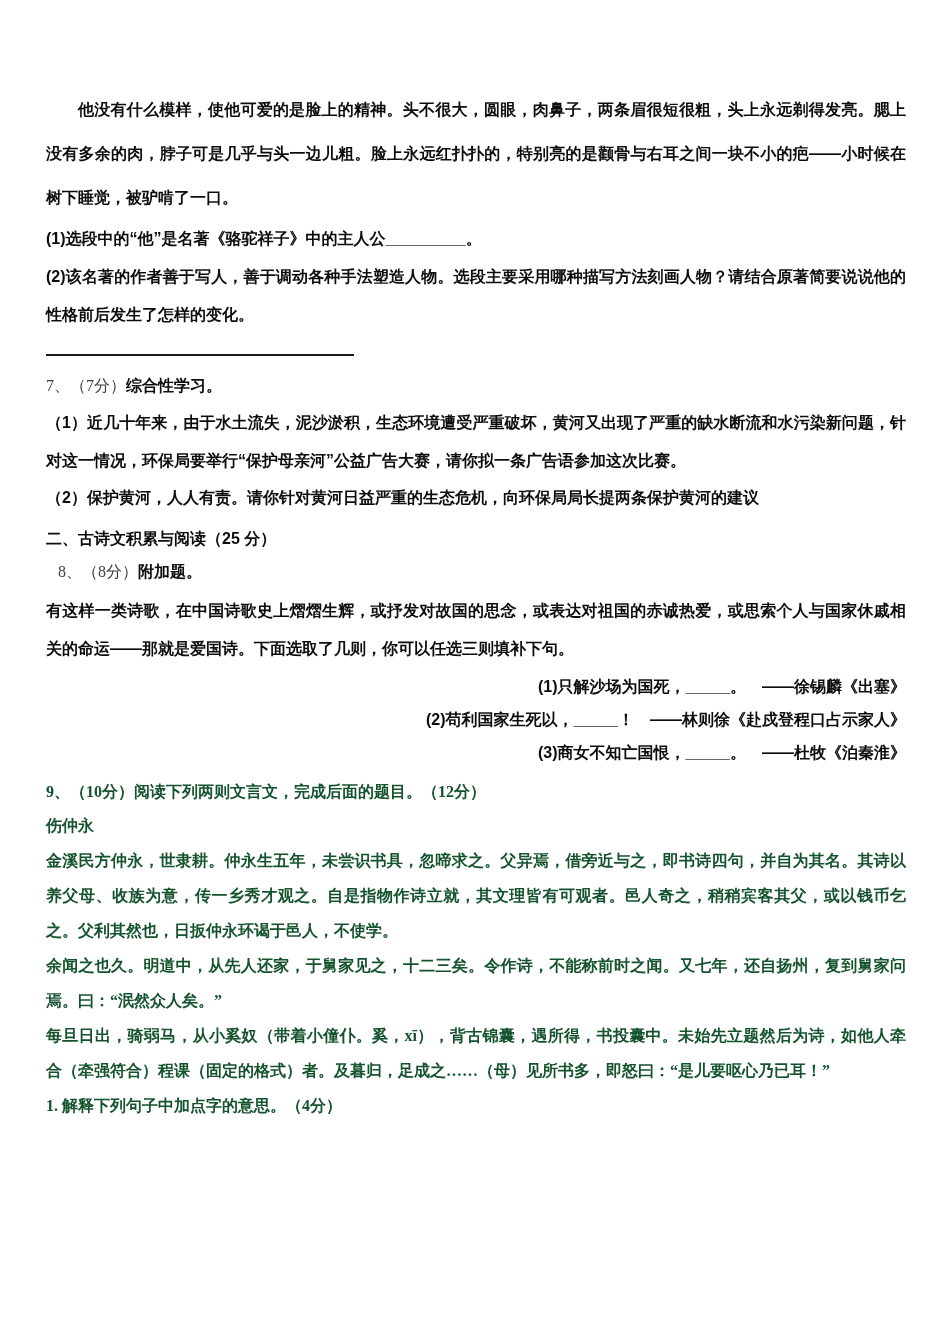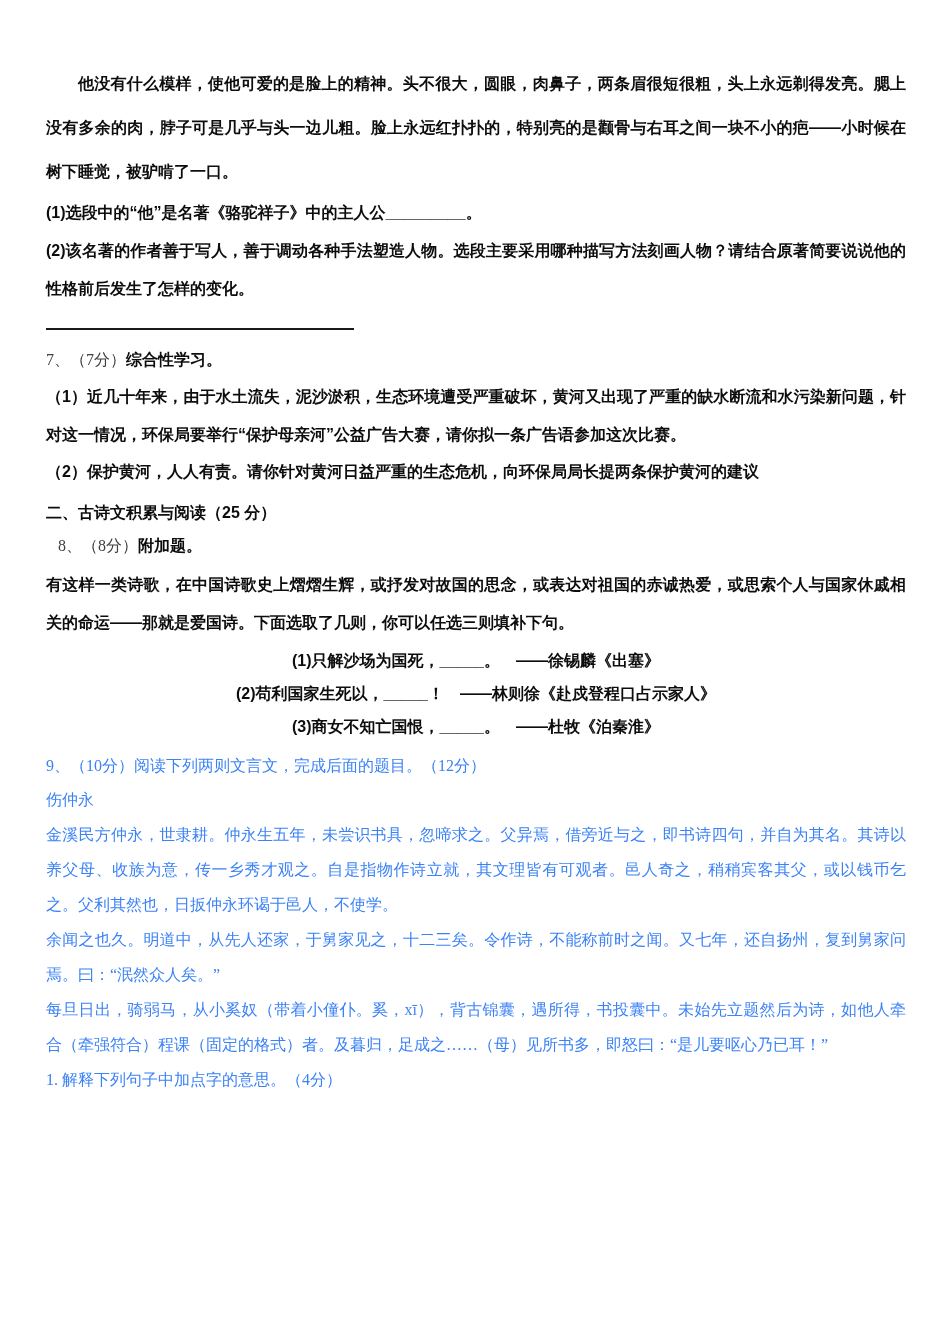--- a/index.html
+++ b/index.html
@@ -1,33 +1,33 @@
 <!DOCTYPE html>
 <html lang="zh"><head>
 <meta charset="utf-8">
 <style>
   html,body{margin:0;padding:0;background:#ffffff;}
   body{width:950px;height:1344px;overflow:hidden;color:#151515;}
-  .page{box-sizing:border-box;width:950px;height:1344px;padding:62px 44px 0 46px;}
+  .page{box-sizing:border-box;width:950px;height:1344px;padding:88px 44px 0 46px;}
   p{margin:0;text-align:justify;font-size:16px;}
   
   .hei{font-family:"Liberation Sans","DejaVu Sans",sans-serif;font-weight:600;color:#0d0d0d;}
   
-  .song{font-family:"Liberation Serif","DejaVu Serif",serif;font-weight:400;color:#3b82f6;}
+  .song{font-family:"Liberation Serif","DejaVu Serif",serif;font-weight:700;color:#14532d;}
   .excerpt{line-height:44px;text-indent:2em;}
   .lh38{line-height:38px;}
   .lh36{line-height:36px;}
   .lh35{line-height:35px;}
   .lh34{line-height:34px;}
   .heading-line{line-height:36px;margin-top:4px;}
   .heading-line .num{font-family:"Liberation Serif","DejaVu Serif",serif;font-weight:400;color:#404040;}
   .heading-line .ttl{font-family:"Liberation Sans","DejaVu Sans",sans-serif;font-weight:700;color:#0d0d0d;}
   .answer-line{width:308px;height:14px;border-bottom:2px solid #1a1a1a;margin:6px 0 12px 0;}
   .poem-list{list-style:none;margin:2px 0 6px 0;padding:0;}
-  .poem-list li{line-height:33px;font-size:16px;text-align:center;}
+  .poem-list li{line-height:33px;font-size:16px;text-align:right;}
   .section-heading{line-height:34px;margin-top:6px;font-weight:700;}
   .mt4{margin-top:4px;}
 </style>
 </head>
 <body>
 
 <div class="page">
 
   <p class="hei excerpt">他没有什么模样，使他可爱的是脸上的精神。头不很大，圆眼，肉鼻子，两条眉很短很粗，头上永远剃得发亮。腮上没有多余的肉，脖子可是几乎与头一边儿粗。脸上永远红扑扑的，特别亮的是颧骨与右耳之间一块不小的疤——小时候在树下睡觉，被驴啃了一口。</p>
 

